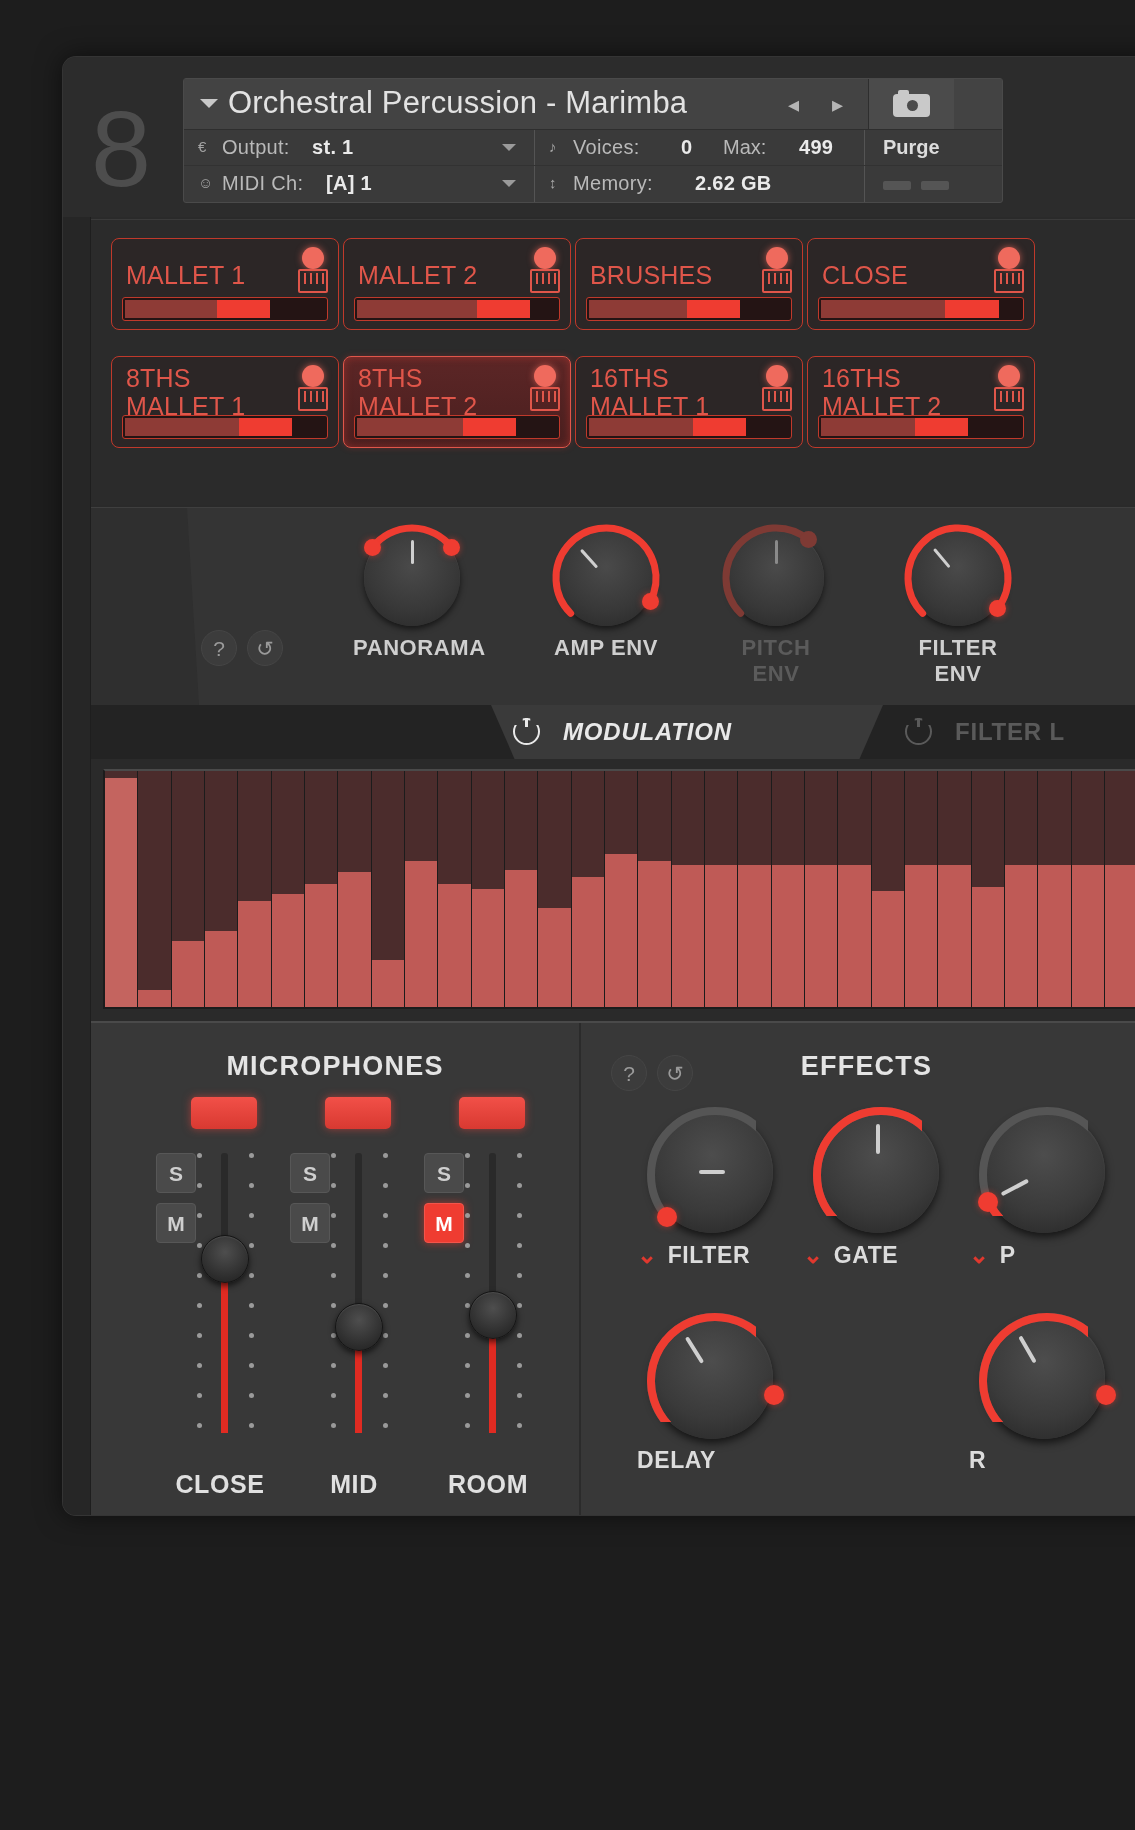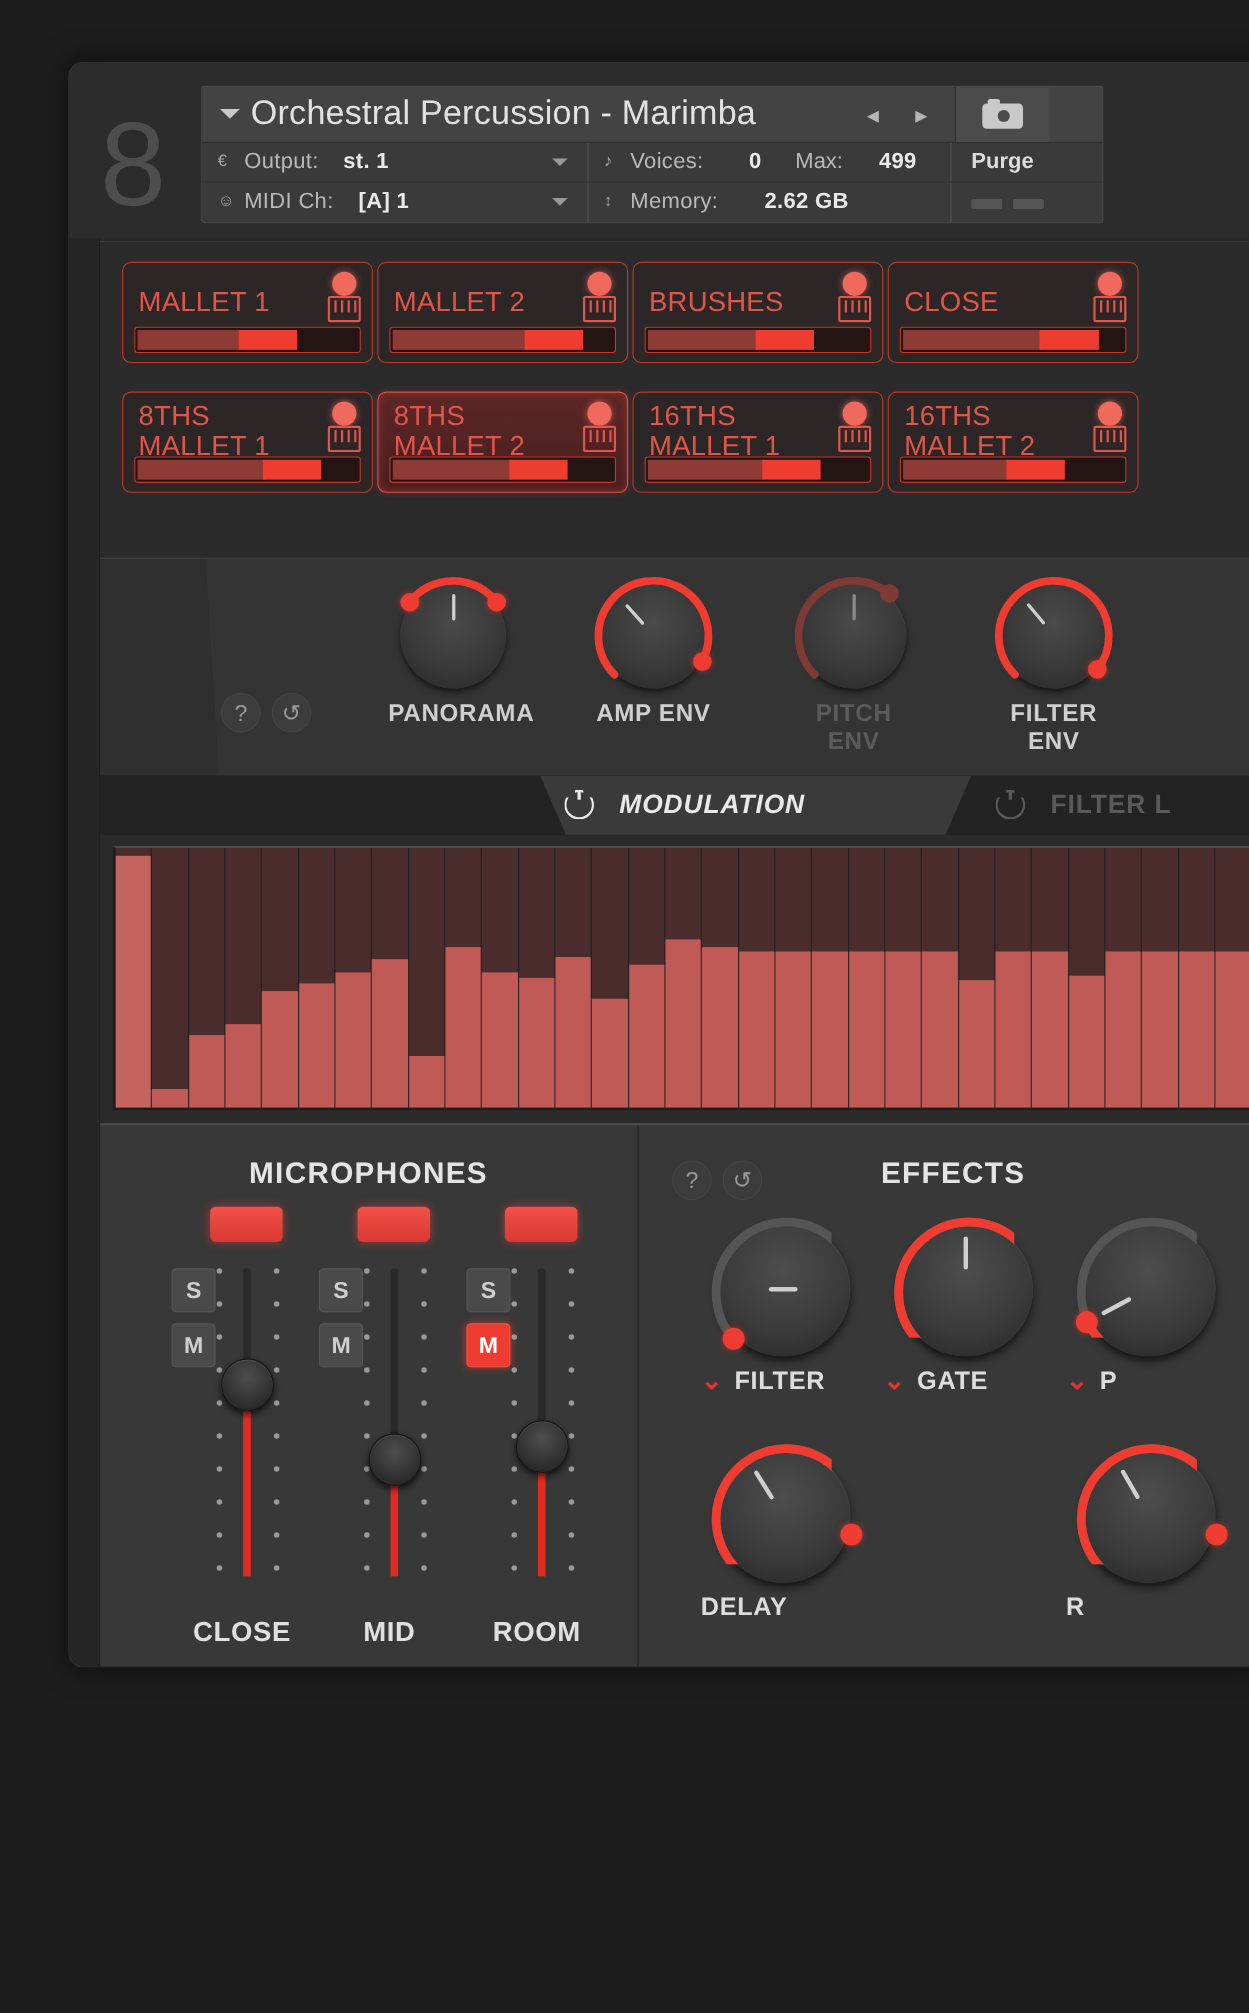--- a/index.html
+++ b/index.html
@@ -500,21 +500,21 @@
           <div class="knob">
             <svg width="114" height="114" class="arc">
               <path d="M 17.599462319663907 26.21692623371708 A 50 50 0 0 1 96.4005376803361 26.21692623371709" stroke="#ef3c31" stroke-width="7" fill="none" stroke-linecap="round"></path>
             </svg>
             <div class="pointer" style="transform: rotate(0deg); background: rgb(207, 207, 207);"></div>
             <div class="arc-cap" style="left: 0.0994623px; top: 8.71693px;"></div>
             <div class="arc-cap" style="left: 78.9005px; top: 8.71693px;"></div>
           </div>
           <div class="knob-label">PANORAMA</div>
         </div>
-        <div class="knob-wrap" style="left: 444px; top: 22px;">
+        <div class="knob-wrap" style="left: 456px; top: 22px;">
           <div class="knob">
             <svg width="114" height="114" class="arc">
               <path d="M 21.644660940672615 92.35533905932738 A 50 50 0 1 1 101.14737964294635 80.47357813929455" stroke="#ef3c31" stroke-width="7" fill="none" stroke-linecap="round"></path>
             </svg>
             <div class="pointer" style="transform: rotate(-42deg); background: rgb(207, 207, 207);"></div>
             <div class="arc-cap" style="left: 83.6474px; top: 62.9736px;"></div>
           </div>
           <div class="knob-label">AMP ENV</div>
         </div>
         <div class="knob-wrap" style="left: 626px; top: 22px;">

